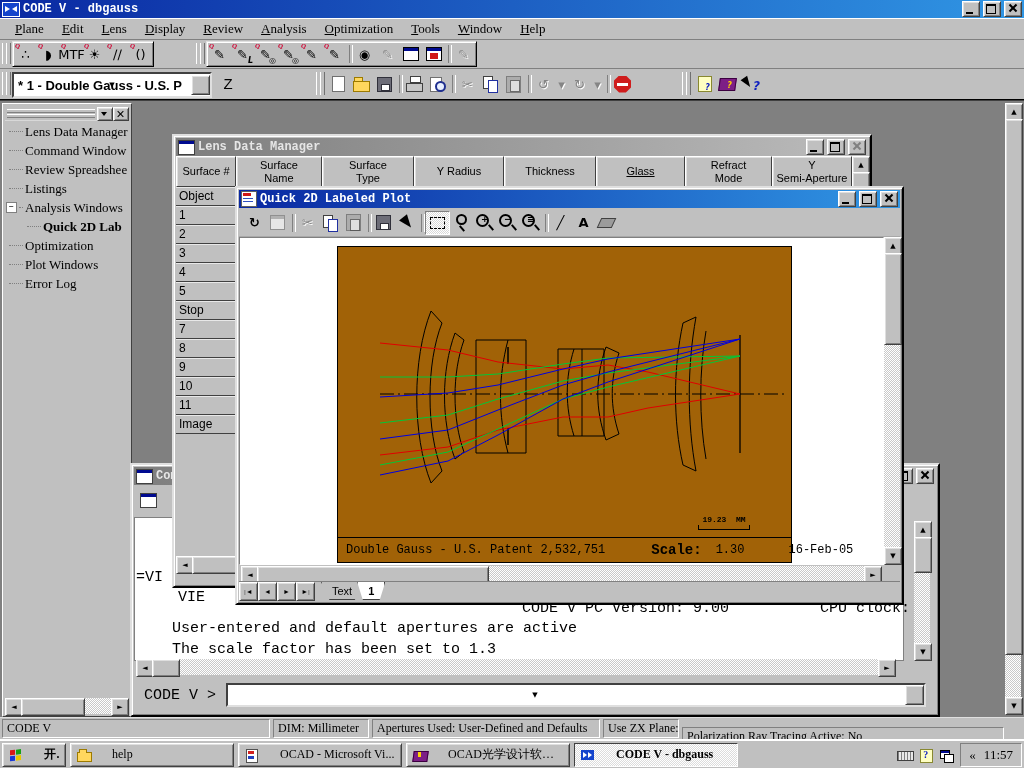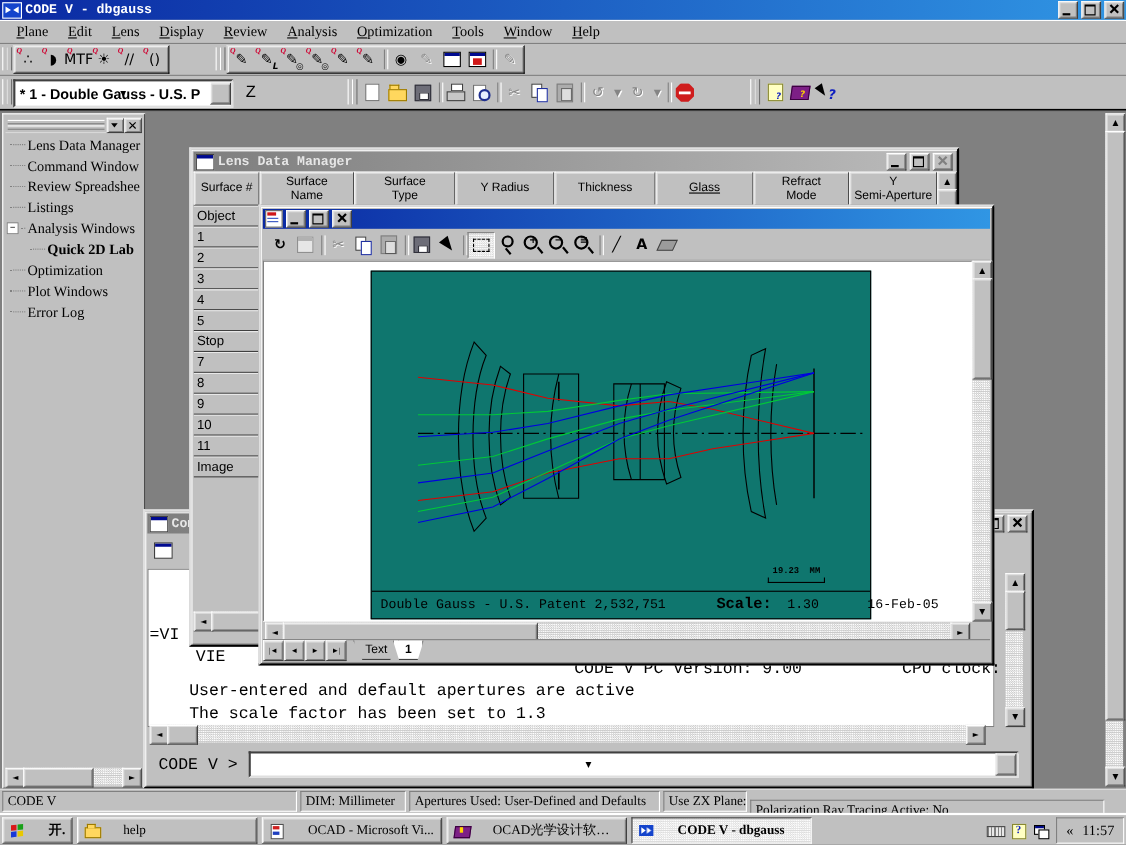--- a/index.html
+++ b/index.html
@@ -106,21 +106,21 @@
   .ldm-col{flex:none;background:#c0c0c0;border:1px solid;border-color:#fff #404040 #404040 #fff;box-shadow:inset 1px 1px 0 #dfdfdf;display:flex;align-items:center;justify-content:center;text-align:center;font-family:"Liberation Sans",sans-serif;font-size:11px;white-space:pre-line;line-height:1.15;overflow:hidden;}
   .ldm-col:nth-child(1){width:58px;} .ldm-col:nth-child(2){width:84px;} .ldm-col:nth-child(3){width:90px;}
   .ldm-col:nth-child(4){width:88px;} .ldm-col:nth-child(5){width:90px;} .ldm-col:nth-child(6){width:87px;text-decoration:underline;}
   .ldm-col:nth-child(7){width:85px;} .ldm-col:nth-child(8){flex:1;}
   #ldm-body{position:absolute;left:2px;top:51px;right:18px;bottom:36px;background:#c0c0c0;overflow:hidden;}
   .ldm-row{height:19px;display:flex;}
   .ldm-rowhead{width:56px;flex:none;background:#c0c0c0;border-right:1px solid #404040;border-bottom:1px solid #404040;box-shadow:inset 0 1px 0 #e8e8e8;font-family:"Liberation Sans",sans-serif;font-size:12px;padding-left:3px;display:flex;align-items:center;}
   .ldm-rowfill{flex:1;background:#fff;border-bottom:1px solid #c8c8c8;}
   
   #plotclient{position:absolute;left:2px;top:49px;right:18px;bottom:38px;background:#fff;border:1px solid;border-color:#808080 #fff #fff #808080;overflow:hidden;}
-  #plotframe{position:absolute;left:97px;top:8px;width:453px;height:315px;border:1px solid #000;background:#0f766e;}
+  #plotframe{position:absolute;left:97px;top:8px;width:453px;height:315px;border:1px solid #000;background:#a16207;}
   #plotcap{position:absolute;left:0;right:0;bottom:0;height:24px;border-top:1px solid #000;font-family:"Liberation Mono",monospace;font-size:12px;display:flex;align-items:center;white-space:nowrap;}
   #plotcap .c1{margin-left:8px;} #plotcap .c2{margin-left:46px;font-size:14px;font-weight:bold;} #plotcap .c3{margin-left:14px;font-size:12px;} #plotcap .c4{margin-left:44px;font-size:12px;}
   #ruler{position:absolute;left:360px;top:268px;width:52px;font-family:"Liberation Mono",monospace;font-size:8px;font-weight:bold;text-align:center;}
   #ruler .brk{height:4px;border:1px solid #000;border-top:none;margin-top:1px;}
   .ptab{height:17px;padding:0 10px;display:flex;align-items:center;background:#c0c0c0;border:1px solid #404040;border-top:none;clip-path:polygon(0 0,100% 0,80% 100%,20% 100%);font-family:"Liberation Sans",sans-serif;font-size:11px;margin-left:-6px;}
   .ptab.active{background:#fff;font-weight:bold;}
   
   .cmdtext{position:absolute;font-family:"Liberation Mono",monospace;font-size:15px;white-space:nowrap;}
   
   #statusbar{position:absolute;left:0;top:717px;width:1024px;height:22px;background:#c0c0c0;border-top:1px solid #dfdfdf;display:flex;align-items:center;gap:3px;padding:0 2px;box-sizing:border-box;font-size:12px;}
@@ -590,20 +590,21 @@
         <span class="sbtn l" style="left:0;top:0;width:16px;height:16px;"></span>
         <span class="sb dither" style="position:absolute;left:16px;right:16px;top:0;height:16px;"></span>
         <span class="thumb" style="left:16px;top:0;width:180px;height:16px;"></span>
         <span class="sbtn r" style="right:0;top:0;width:16px;height:16px;"></span>
       </div>
     </div>
 
     <div class="win" style="left:235px;top:85px;width:665px;height:415px;">
       <div class="tbar active">
         <span class="docicon"></span>
+        <span class="ttext">Quick 2D Labeled Plot</span>
         <span class="wbtn min"></span>
         <span class="wbtn max"></span>
         <span class="wbtn close"></span>
       </div>
       <div style="position:absolute;left:2px;top:21px;right:2px;height:27px;display:flex;align-items:center;padding-left:4px;border-bottom:1px solid #a8a8a8;">
 
       <span class="tb bold">
           <span class="g">↻</span>
           <i class="sub"></i>
         </span>

